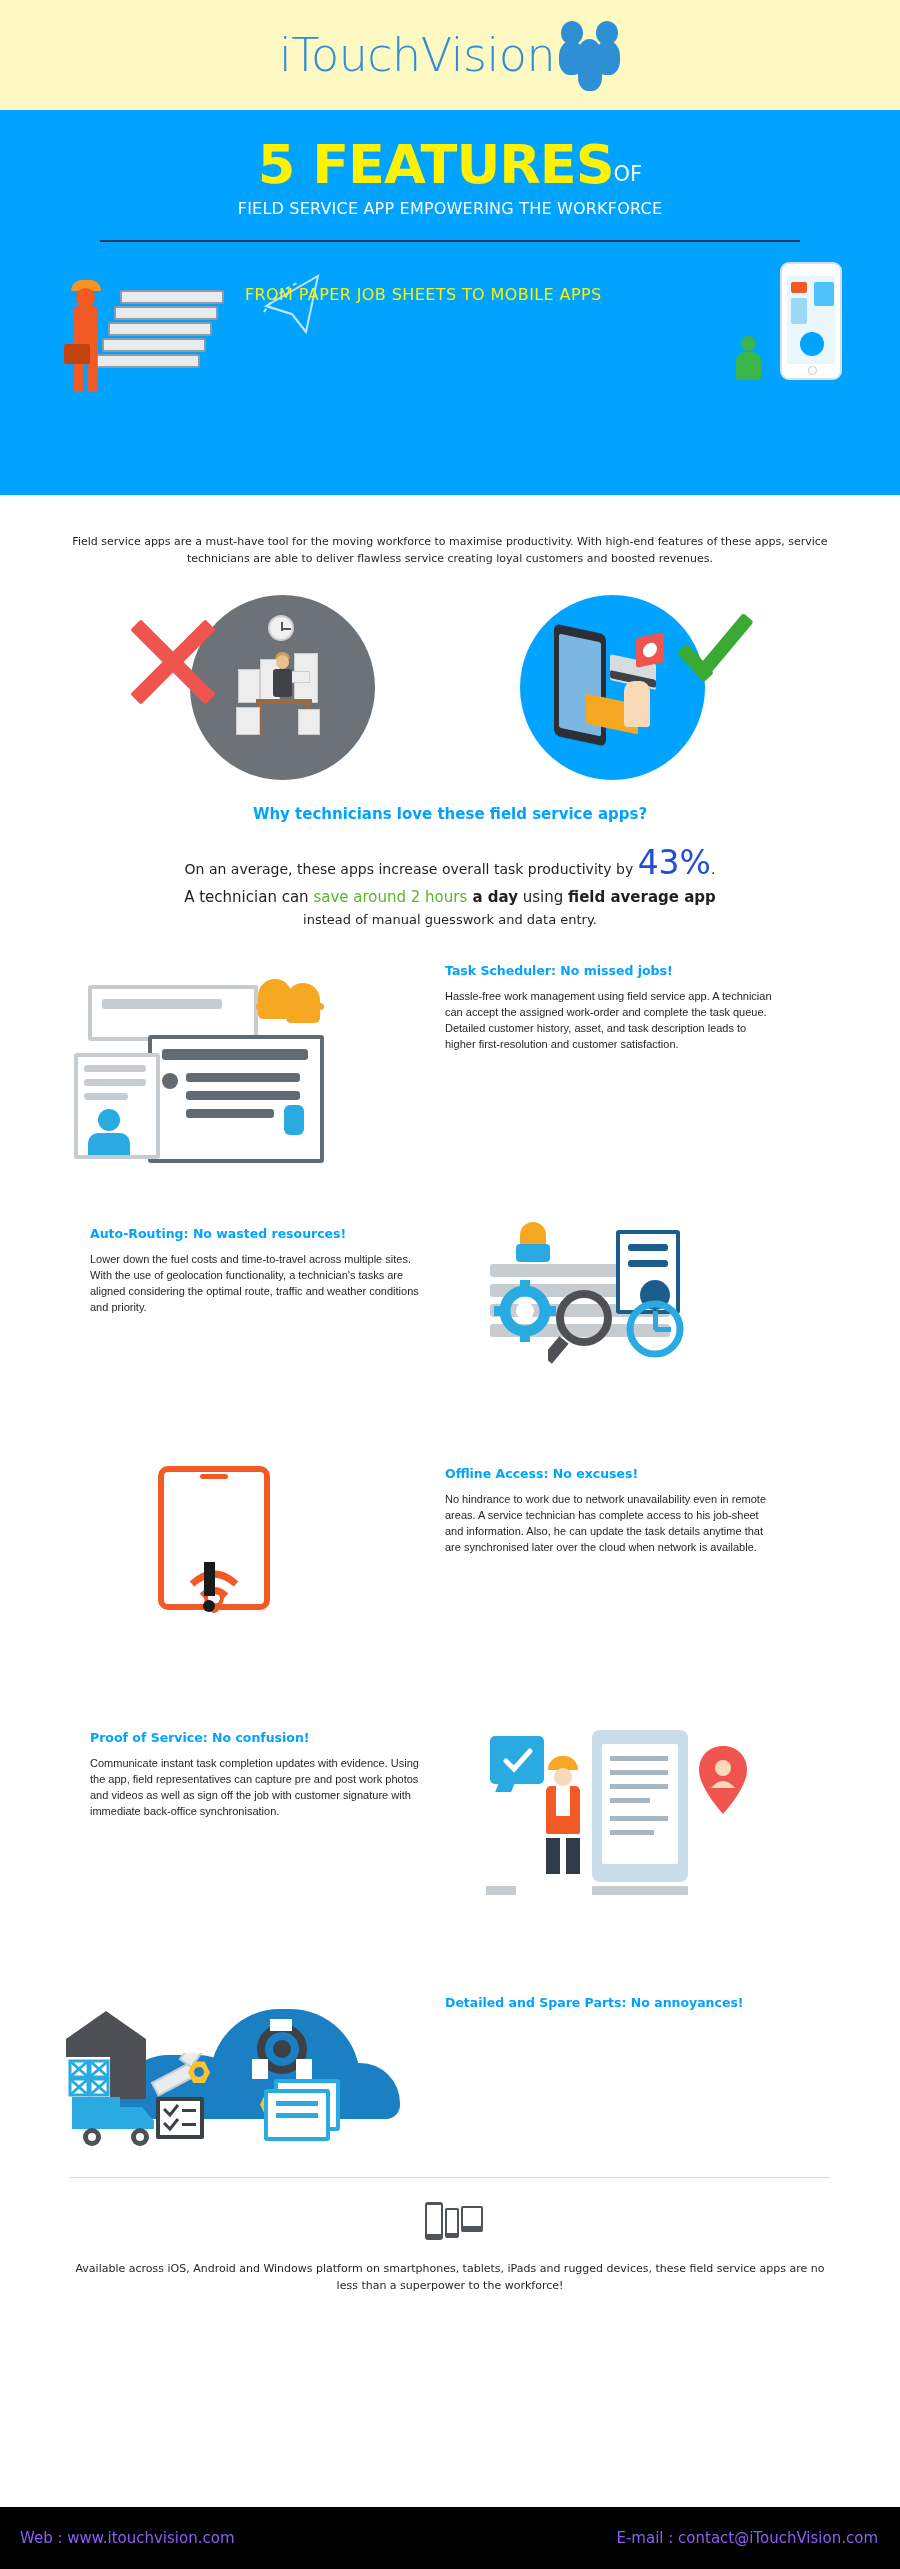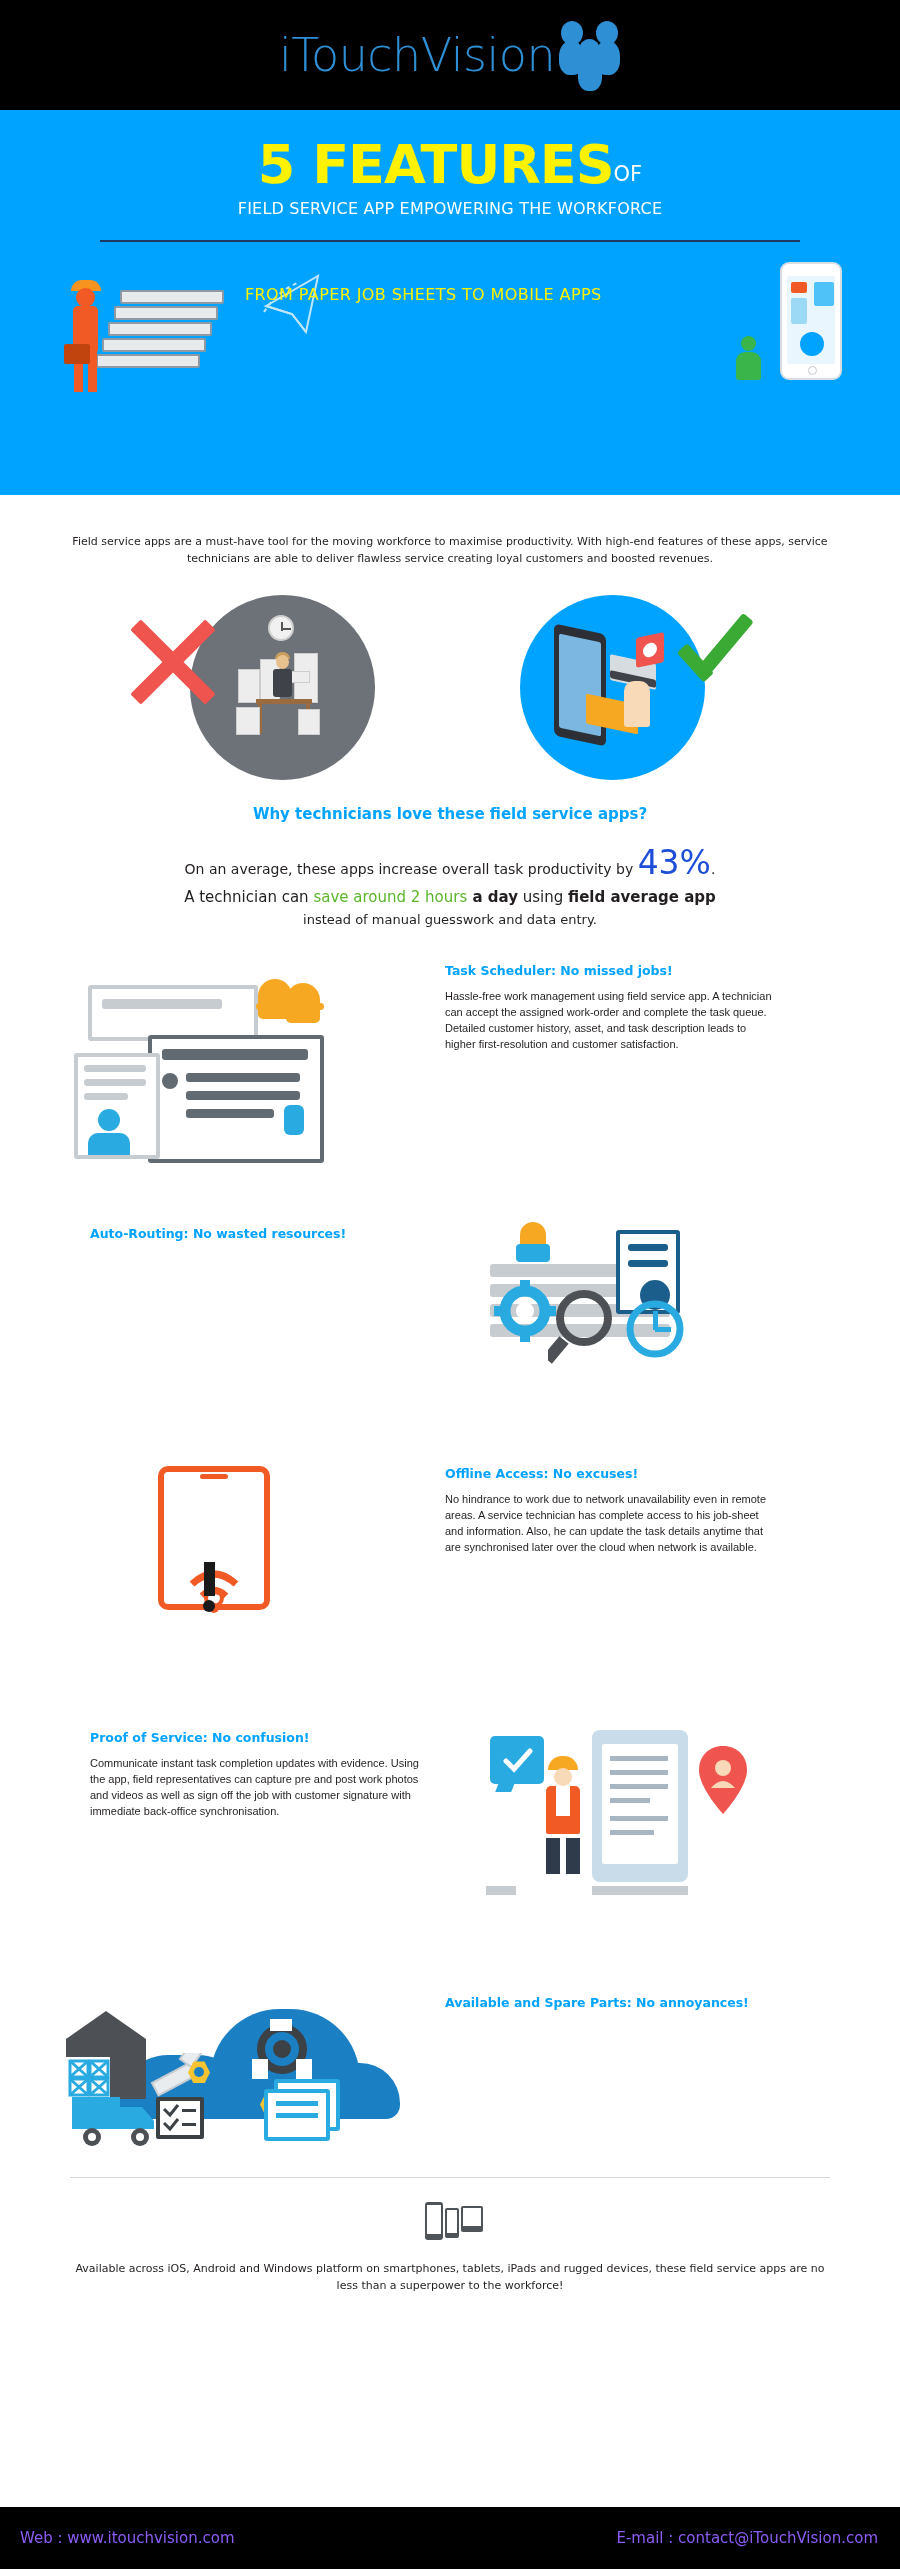--- a/index.html
+++ b/index.html
@@ -9,21 +9,21 @@
     font-family: "Liberation Sans", sans-serif;
   }
   body { width: 900px; height: 2569px; position: relative; overflow: hidden; }
 
   
   .logo-bar {
     height: 110px;
     display: flex;
     align-items: center;
     justify-content: center;
-    background: #000000;
+    background: #fef9c3;
   }
   .logo-wrap { display: flex; align-items: center; gap: 4px; }
   .logo-text {
     font-family: "DejaVu Sans", sans-serif;
     font-size: 46px;
     font-weight: 300;
     color: #2E8FD4;
     letter-spacing: -0.5px;
     line-height: 1;
   }
@@ -443,20 +443,21 @@
       <rect x="10" y="54" width="12" height="26" fill="#4D5156" transform="rotate(40 16 54)"></rect>
     </svg>
     <svg style="position:absolute;left:134px;top:76px;width:62px;height:62px;" viewBox="0 0 62 62">
       <circle cx="31" cy="31" r="25" fill="none" stroke="#29ABE2" stroke-width="7"></circle>
       <rect x="29" y="13" width="5" height="19" fill="#29ABE2"></rect>
       <rect x="31" y="29" width="16" height="5" fill="#29ABE2"></rect>
     </svg>
   </div>
   <div class="f-text-left">
     <div class="f-title">Auto-Routing: No wasted resources!</div>
+    <div class="f-body">Lower down the fuel costs and time-to-travel across multiple sites. With the use of geolocation functionality, a technician's tasks are aligned considering the optimal route, traffic and weather conditions and priority.</div>
   </div>
 </div>
 
 <div class="feature" style="height:250px;margin-top:14px;">
   <div class="f-art" style="left:142px;top:0;width:200px;height:200px;">
     <span class="sq" style="left:16px;top:0;width:112px;height:144px;border:6px solid #F15A24;border-radius:10px;background:#ffffff;"></span>
     <span class="sq" style="left:58px;top:8px;width:28px;height:5px;background:#F15A24;border-radius:3px;"></span>
     <span class="sq" style="left:62px;top:122px;width:20px;height:20px;border:4px solid #F15A24;border-radius:50%;"></span>
     <svg style="position:absolute;left:36px;top:92px;width:76px;height:62px;" viewBox="0 0 76 62">
       <path d="M14 26 q22 -20 44 0" fill="none" stroke="#F15A24" stroke-width="7"></path>
@@ -555,21 +556,21 @@
     <svg style="position:absolute;left:102px;top:136px;width:38px;height:32px;" viewBox="0 0 38 32">
       <g stroke="#3C4146" stroke-width="3" fill="none">
         <path d="M2 6 L8 12 L16 2"></path>
           <path d="M2 20 L8 26 L16 16"></path>
       </g>
       <rect x="20" y="6" width="14" height="3" fill="#3C4146"></rect>
       <rect x="20" y="20" width="14" height="3" fill="#3C4146"></rect>
     </svg>
   </div>
   <div class="f-text-right" style="top:28px;">
-    <div class="f-title">Available and Spare Parts: No annoyances!</div>
+    <div class="f-title">Detailed and Spare Parts: No annoyances!</div>
   </div>
 </div>
 
 <div class="divider"></div>
 
 <div class="devices">
   <span class="dv dv-mon">
       <i></i>
     </span>
   <span class="dv dv-tab">

